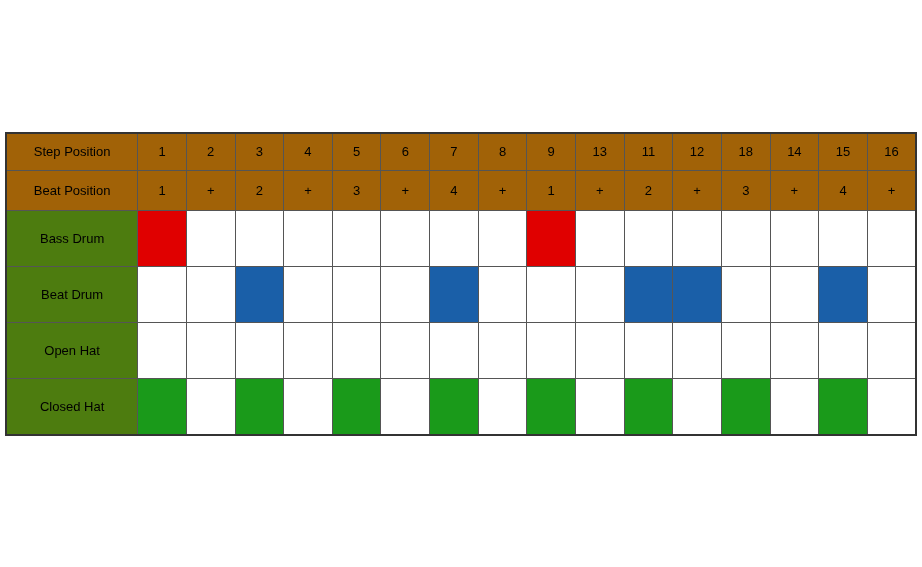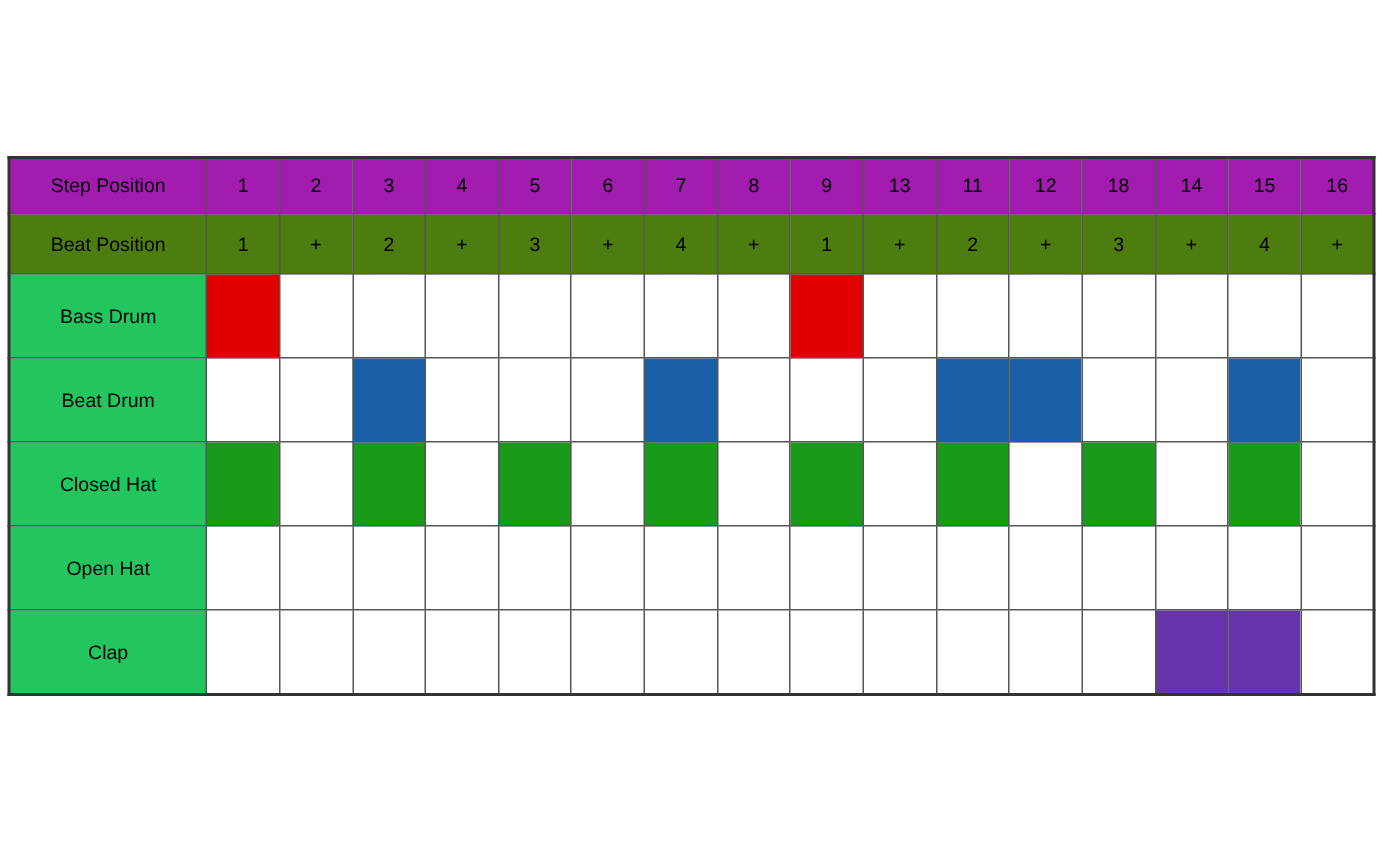--- a/index.html
+++ b/index.html
@@ -23,36 +23,36 @@
       vertical-align: middle;
       padding: 2px;
       font-size: 13px;
     }
     .label-cell {
       font-size: 14px;
       font-weight: normal;
       text-align: center;
       width: 130px;
       min-width: 130px;
-      background: #22c55e;
+      background: #4d7c0f;
     }
     .step-cell {
       width: 48px;
       min-width: 42px;
       height: 35px;
     }
     .step-header {
       height: 38px;
       font-size: 14px;
-      background: #a21caf;
+      background: #a16207;
     }
     .beat-header {
       height: 40px;
       font-size: 14px;
-      background: #4d7c0f;
+      background: #a16207;
     }
     .drum-row {
       height: 56px;
     }
     .filled-red { background-color: #e00000; }
     .filled-blue { background-color: #1a5fa8; }
     .filled-green { background-color: #1a9a1a; }
     .filled-lightblue { background-color: #29aadd; }
     .filled-gray { background-color: #8a9aaa; }
     .filled-purple { background-color: #6633aa; }
@@ -133,70 +133,51 @@
         <td class="step-cell empty"></td>
         <td class="step-cell empty"></td>
         <td class="step-cell filled-blue"></td>
         <td class="step-cell filled-blue"></td>
         <td class="step-cell empty"></td>
         <td class="step-cell empty"></td>
         <td class="step-cell filled-blue"></td>
         <td class="step-cell empty"></td>
       </tr>
       <tr class="drum-row">
-        <td class="label-cell">Closed Hat</td>
-        <td class="step-cell filled-green"></td>
-        <td class="step-cell empty"></td>
-        <td class="step-cell filled-green"></td>
-        <td class="step-cell empty"></td>
-        <td class="step-cell filled-green"></td>
-        <td class="step-cell empty"></td>
-        <td class="step-cell filled-green"></td>
-        <td class="step-cell empty"></td>
-        <td class="step-cell filled-green"></td>
-        <td class="step-cell empty"></td>
-        <td class="step-cell filled-green"></td>
-        <td class="step-cell empty"></td>
-        <td class="step-cell filled-green"></td>
-        <td class="step-cell empty"></td>
-        <td class="step-cell filled-green"></td>
-        <td class="step-cell empty"></td>
-      </tr>
-      <tr class="drum-row">
         <td class="label-cell">Open Hat</td>
         <td class="step-cell empty"></td>
         <td class="step-cell empty"></td>
         <td class="step-cell empty"></td>
         <td class="step-cell empty"></td>
         <td class="step-cell empty"></td>
         <td class="step-cell empty"></td>
         <td class="step-cell empty"></td>
         <td class="step-cell empty"></td>
         <td class="step-cell empty"></td>
         <td class="step-cell empty"></td>
         <td class="step-cell empty"></td>
         <td class="step-cell empty"></td>
         <td class="step-cell empty"></td>
         <td class="step-cell empty"></td>
         <td class="step-cell empty"></td>
         <td class="step-cell empty"></td>
       </tr>
       <tr class="drum-row">
-        <td class="label-cell">Clap</td>
+        <td class="label-cell">Closed Hat</td>
+        <td class="step-cell filled-green"></td>
         <td class="step-cell empty"></td>
+        <td class="step-cell filled-green"></td>
         <td class="step-cell empty"></td>
+        <td class="step-cell filled-green"></td>
         <td class="step-cell empty"></td>
+        <td class="step-cell filled-green"></td>
         <td class="step-cell empty"></td>
+        <td class="step-cell filled-green"></td>
         <td class="step-cell empty"></td>
+        <td class="step-cell filled-green"></td>
         <td class="step-cell empty"></td>
+        <td class="step-cell filled-green"></td>
         <td class="step-cell empty"></td>
-        <td class="step-cell empty"></td>
-        <td class="step-cell empty"></td>
-        <td class="step-cell empty"></td>
-        <td class="step-cell empty"></td>
-        <td class="step-cell empty"></td>
-        <td class="step-cell empty"></td>
-        <td class="step-cell filled-purple"></td>
-        <td class="step-cell filled-purple"></td>
+        <td class="step-cell filled-green"></td>
         <td class="step-cell empty"></td>
       </tr>
     </tbody>
 </table>
 
 </body></html>

